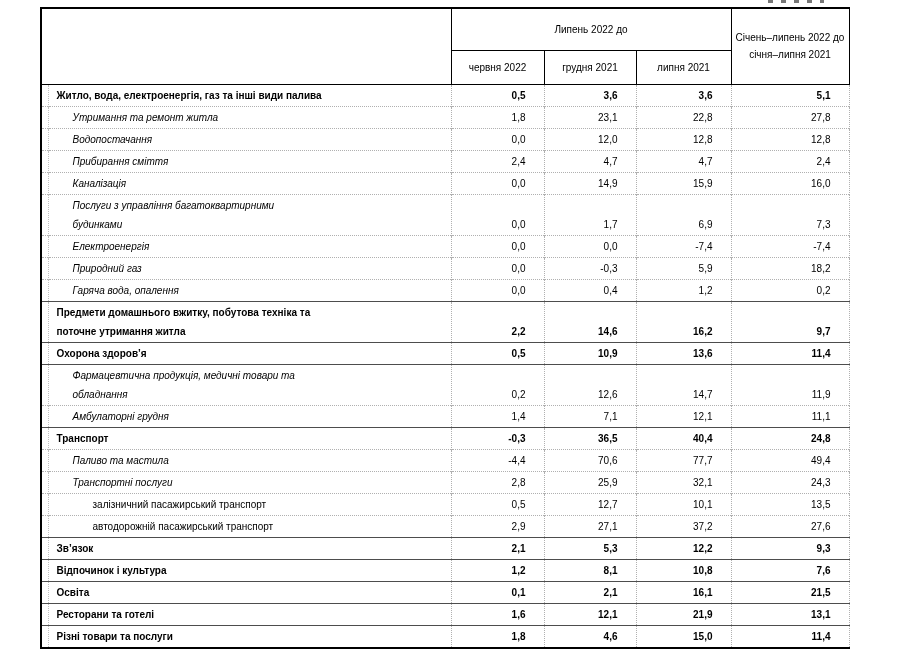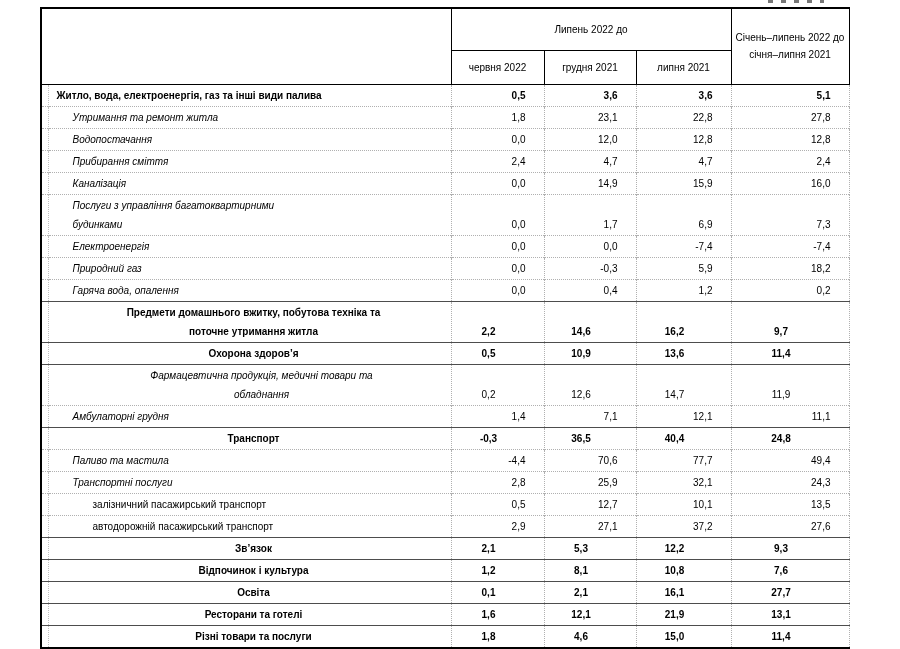--- a/index.html
+++ b/index.html
@@ -55,21 +55,21 @@
     text-align: right;
     padding-right: 18px;
     white-space: nowrap;
   }
   tbody td.val:last-child { border-right: 1px dotted #b0b0b0; }
   tbody td.label { white-space: pre-line; }
   tbody td.label.ind0 { padding-left: 8px; }
   tbody td.label.ind1 { padding-left: 24px; font-style: italic; }
   tbody td.label.ind2 { padding-left: 44px; }
   tbody tr.bold td { font-weight: bold; }
-  tbody tr.section td { border-top: 1px solid #4d4d4d; text-align: center; }
+  tbody tr.section td { border-top: 1px solid #4d4d4d; }
 
   table.price-table { border-left: 2px solid #000; border-bottom: 2px solid #000; }
   thead tr.group-row th { border-top: 2px solid #000; }
 </style>
 </head>
 <body>
 
 <div class="fragment"></div>
 
 <table class="price-table">
@@ -256,21 +256,21 @@
         <td class="val">8,1</td>
         <td class="val">10,8</td>
         <td class="val">7,6</td>
       </tr>
       <tr class="bold section">
         <td class="spacer"></td>
         <td class="label ind0">Освіта</td>
         <td class="val">0,1</td>
         <td class="val">2,1</td>
         <td class="val">16,1</td>
-        <td class="val">27,7</td>
+        <td class="val">21,5</td>
       </tr>
       <tr class="bold section">
         <td class="spacer"></td>
         <td class="label ind0">Ресторани та готелі</td>
         <td class="val">1,6</td>
         <td class="val">12,1</td>
         <td class="val">21,9</td>
         <td class="val">13,1</td>
       </tr>
       <tr class="bold section">

